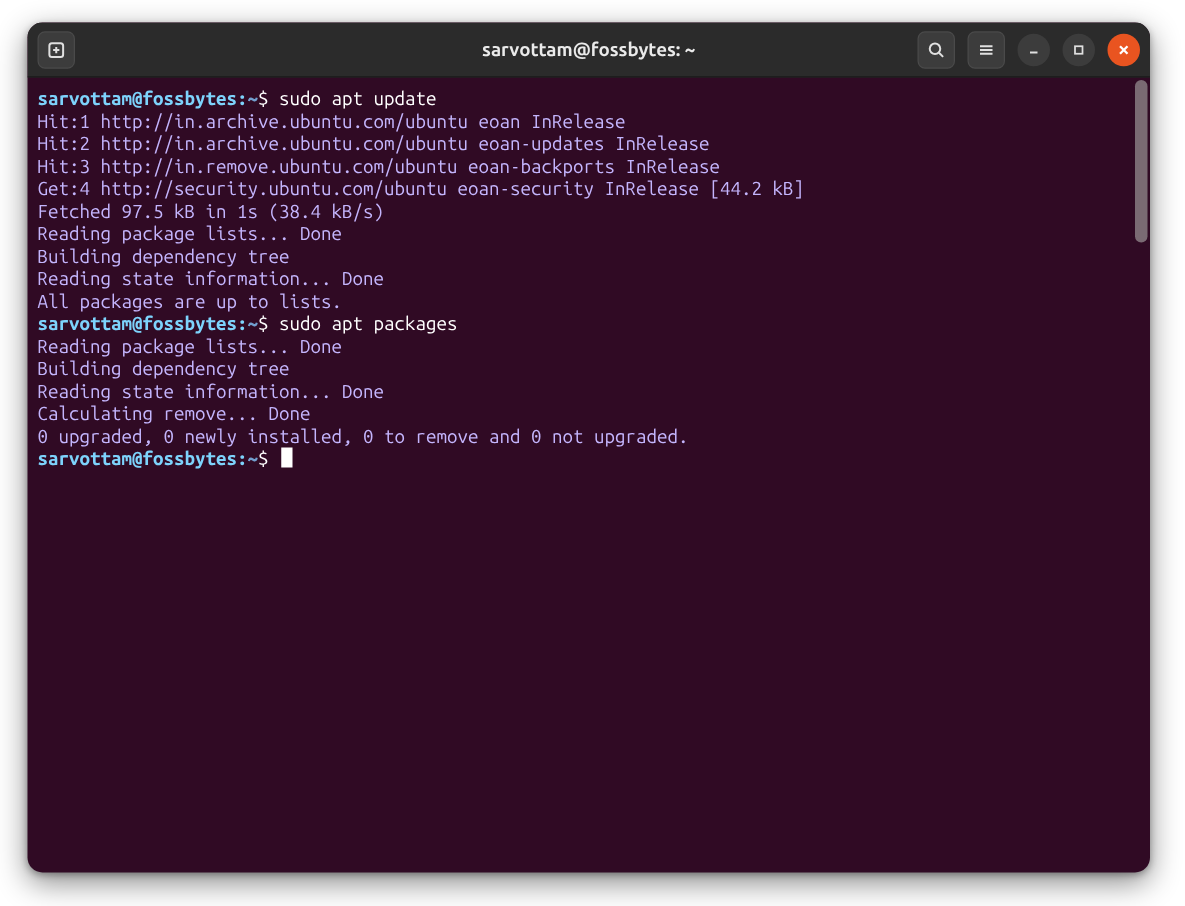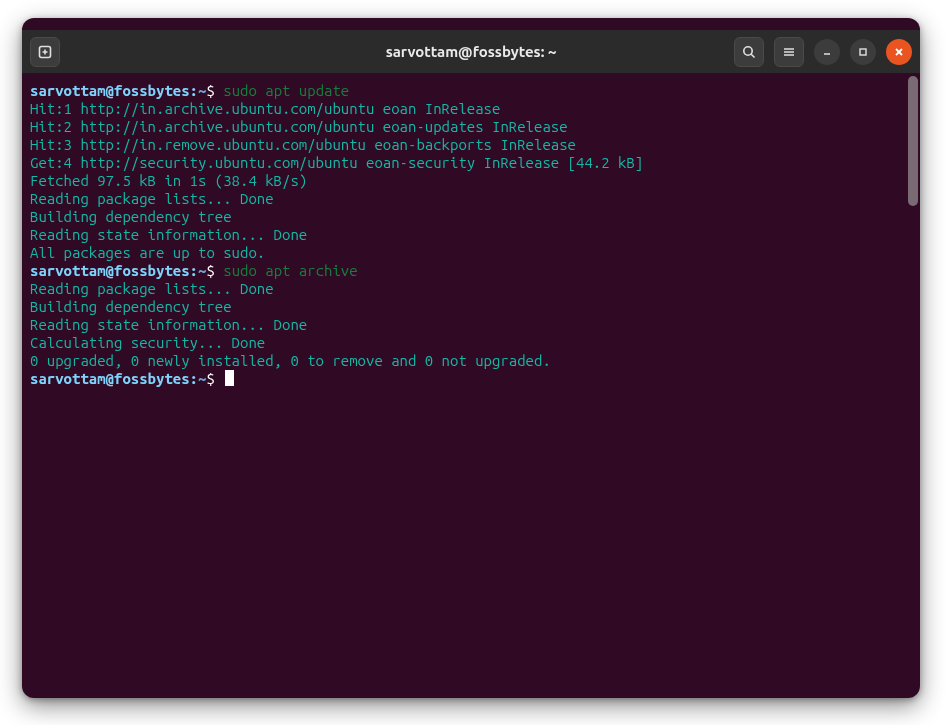--- a/index.html
+++ b/index.html
@@ -25,21 +25,20 @@
     flex-direction: column;
   }
   .titlebar {
     height: 44px;
     background: #2b2b2b;
     border-bottom: 1px solid #1a1a1a;
     display: flex;
     align-items: center;
     padding: 0 8px;
     position: relative;
-    margin-top: 12px;
   }
   .tb-left, .tb-right {
     display: flex;
     align-items: center;
     gap: 8px;
   }
   .tb-title {
     position: absolute;
     left: 0; right: 0;
     text-align: center;
@@ -83,22 +82,22 @@
     color: #ffffff;
     font-size: 15px;
     line-height: 18px;
     white-space: pre;
     overflow: hidden;
     position: relative;
   }
   .prompt-user { color: #7dd3fc; font-weight: bold; }
   .prompt-path { color: #729fcf; font-weight: bold; }
   .prompt-dollar { color: #ffffff; }
-  .cmd { color: #15803d; }
-  .out { color: #14b8a6; }
+  .cmd { color: #ffffff; }
+  .out { color: #c4b5fd; }
   .cursor {
     display: inline-block;
     width: 9px;
     height: 16px;
     background: #ffffff;
     vertical-align: -2px;
     margin-left: 2px;
   }
   .scrollbar {
     position: absolute;
@@ -176,24 +175,24 @@
 
   <div class="terminal-body"><span class="prompt-user">sarvottam@fossbytes</span><span class="prompt-user">:</span><span class="prompt-path">~</span><span class="prompt-dollar">$</span> <span class="cmd">sudo apt update</span>
 <span class="out">Hit:1 http://in.archive.ubuntu.com/ubuntu eoan InRelease</span>
 <span class="out">Hit:2 http://in.archive.ubuntu.com/ubuntu eoan-updates InRelease</span>
 <span class="out">Hit:3 http://in.remove.ubuntu.com/ubuntu eoan-backports InRelease</span>
 <span class="out">Get:4 http://security.ubuntu.com/ubuntu eoan-security InRelease [44.2 kB]</span>
 <span class="out">Fetched 97.5 kB in 1s (38.4 kB/s)</span>
 <span class="out">Reading package lists... Done</span>
 <span class="out">Building dependency tree</span>
 <span class="out">Reading state information... Done</span>
-<span class="out">All packages are up to sudo.</span>
-<span class="prompt-user">sarvottam@fossbytes</span><span class="prompt-user">:</span><span class="prompt-path">~</span><span class="prompt-dollar">$</span> <span class="cmd">sudo apt archive</span>
+<span class="out">All packages are up to lists.</span>
+<span class="prompt-user">sarvottam@fossbytes</span><span class="prompt-user">:</span><span class="prompt-path">~</span><span class="prompt-dollar">$</span> <span class="cmd">sudo apt packages</span>
 <span class="out">Reading package lists... Done</span>
 <span class="out">Building dependency tree</span>
 <span class="out">Reading state information... Done</span>
-<span class="out">Calculating security... Done</span>
+<span class="out">Calculating remove... Done</span>
 <span class="out">0 upgraded, 0 newly installed, 0 to remove and 0 not upgraded.</span>
 <span class="prompt-user">sarvottam@fossbytes</span><span class="prompt-user">:</span><span class="prompt-path">~</span><span class="prompt-dollar">$</span> <span class="cursor"></span>
     <div class="scrollbar"></div>
   </div>
 
 </div>
 
 </body></html>

